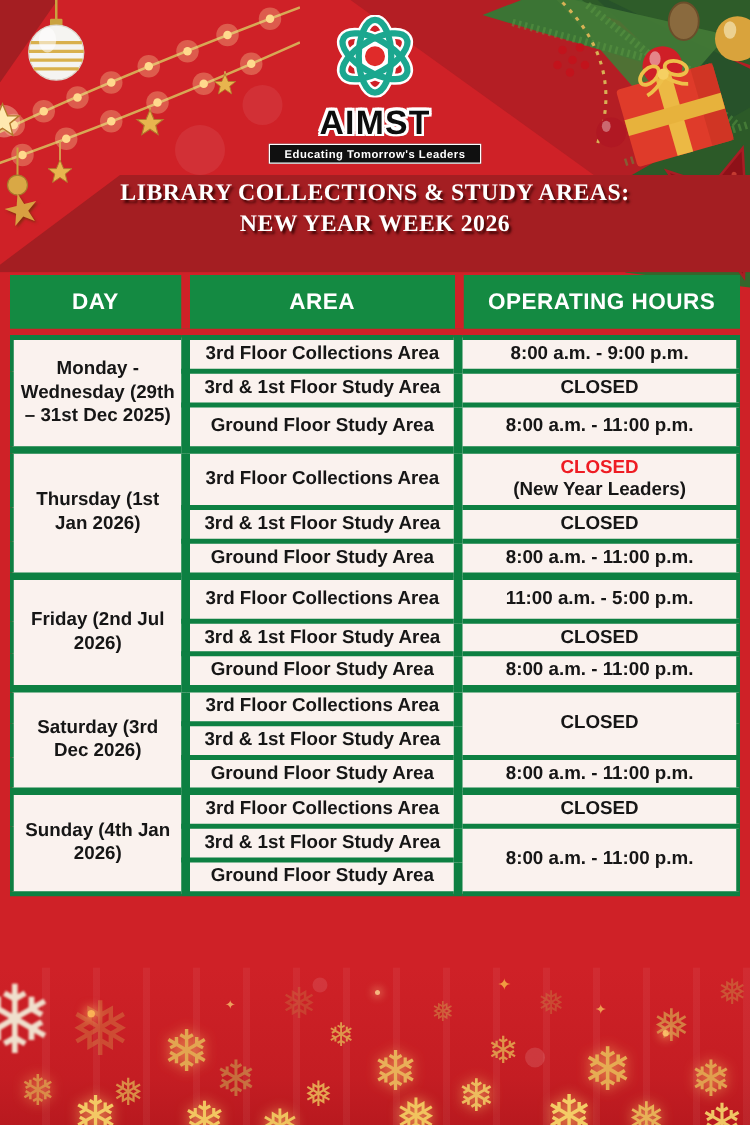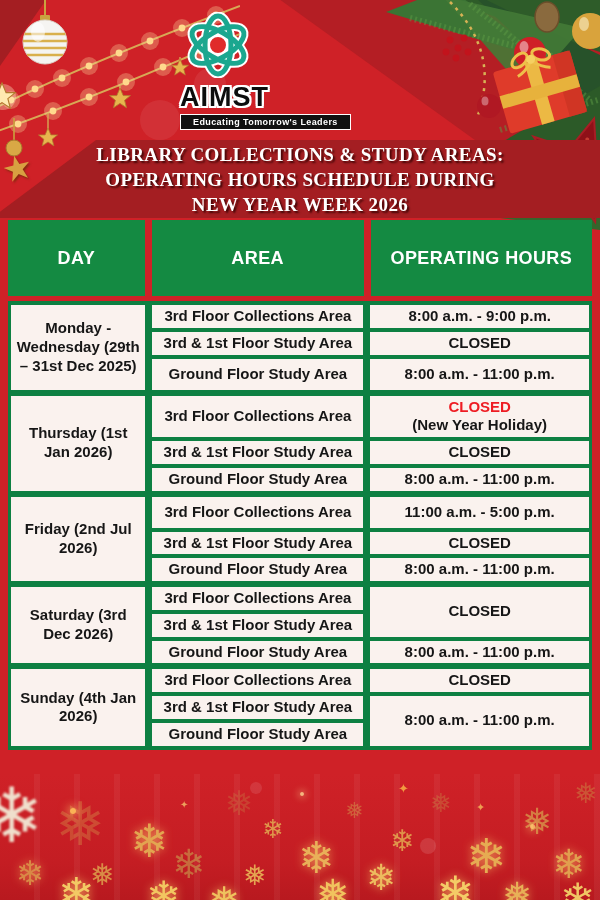--- a/index.html
+++ b/index.html
@@ -26,35 +26,35 @@
     clip-path:polygon(16% 0,100% 0,100% 100%,0 100%,0 92%);}
   .banner-text{position:absolute;left:0;top:142px;width:600px;text-align:center;
     color:#fff;font-family:"Liberation Serif","DejaVu Serif",serif;
     font-weight:700;font-size:19px;line-height:1.32;letter-spacing:.4px;
     text-shadow:2px 2px 2px rgba(50,0,0,.85);}
   .banner-star{position:absolute;left:2px;top:148px;font-size:34px;color:#d8a041;
     font-family:"DejaVu Sans",sans-serif;transform:rotate(-14deg);
     text-shadow:1px 2px 2px rgba(90,50,0,.6);}
   
   .logo{position:absolute;left:50%;top:12px;transform:translateX(-50%);
-    width:240px;text-align:left;z-index:6;}
+    width:240px;text-align:center;z-index:6;}
   .logo .acronym,.logo .uniname{
     color:#0d0d0d;font-weight:700;letter-spacing:1px;line-height:1;
     text-shadow:-2px -2px 0 #fff,2px -2px 0 #fff,-2px 2px 0 #fff,2px 2px 0 #fff,
       0 -2px 0 #fff,0 2px 0 #fff,-2px 0 0 #fff,2px 0 0 #fff;}
   .logo .acronym{font-size:27px;margin-top:2px;}
   .logo .uniname{font-size:28px;letter-spacing:.5px;}
   .logo .tagline{display:inline-block;margin-top:3px;background:#101010;color:#fff;
     font-size:9px;letter-spacing:.4px;padding:2px 12px;border:1px solid #fff;font-weight:bold;}
   
   .schedule{position:absolute;left:8px;top:220px;width:584px;z-index:5;}
   table{border-collapse:collapse;table-layout:fixed;width:584px;}
   col.c1{width:24%;} col.c2{width:37.5%;} col.c3{width:38.5%;}
   .head-table th{background:var(--green-head);color:#fff;font-size:18px;
-    font-weight:700;letter-spacing:.4px;height:76px;line-height:1.35;
+    font-weight:700;letter-spacing:.4px;height:43px;line-height:1.35;
     border-left:7px solid var(--red);border-right:7px solid var(--red);
     border-top:0;border-bottom:0;padding:0 6px;}
   .head-table th:first-child{border-left:0;}
   .head-table th:last-child{border-right:0;}
   .body-table{margin-top:5px;}
   .body-table td{background:var(--cell);border:4px solid var(--green);
     border-left-width:7px;border-right-width:7px;
     text-align:center;vertical-align:middle;color:var(--ink);
     font-size:15px;font-weight:700;padding:2px 4px;line-height:1.25;}
   .body-table td.first{border-left-width:3px;}
@@ -229,21 +229,20 @@
       <circle cx="38" cy="33" r="9" fill="#e02b2a" stroke="#fff" stroke-width="2"></circle>
     </svg>
     <div class="acronym">AIMST</div>
     <div class="tagline">Educating Tomorrow's Leaders</div>
   </div>
 
   <div class="banner"></div>
   <span class="banner-star">★</span>
   <div class="banner-text">
     <div>LIBRARY COLLECTIONS &amp; STUDY AREAS:</div>
-    <div>OPERATING HOURS SCHEDULE DURING</div>
     <div>NEW YEAR WEEK 2026</div>
   </div>
 
   <div class="schedule">
     <table class="head-table">
       <colgroup>
           <col class="c1">
           <col class="c2">
           <col class="c3">
         </colgroup>
@@ -282,21 +281,21 @@
       </tr>
 
       <tr class="grp" style="height:46px;">
         <td class="first" rowspan="3">
           <span>Thursday</span>
           <span>(1st Jan 2026)</span>
         </td>
         <td>3rd Floor Collections Area</td>
         <td class="last">
           <span class="closed-line closed">CLOSED</span>
-          <span class="note">(New Year Holiday)</span>
+          <span class="note">(New Year Leaders)</span>
         </td>
       </tr>
       <tr style="height:25px;">
         <td>3rd &amp; 1st Floor Study Area</td>
         <td class="last closed">CLOSED</td>
       </tr>
       <tr style="height:25px;">
         <td>Ground Floor Study Area</td>
         <td class="last">8:00 a.m. - 11:00 p.m.</td>
       </tr>

